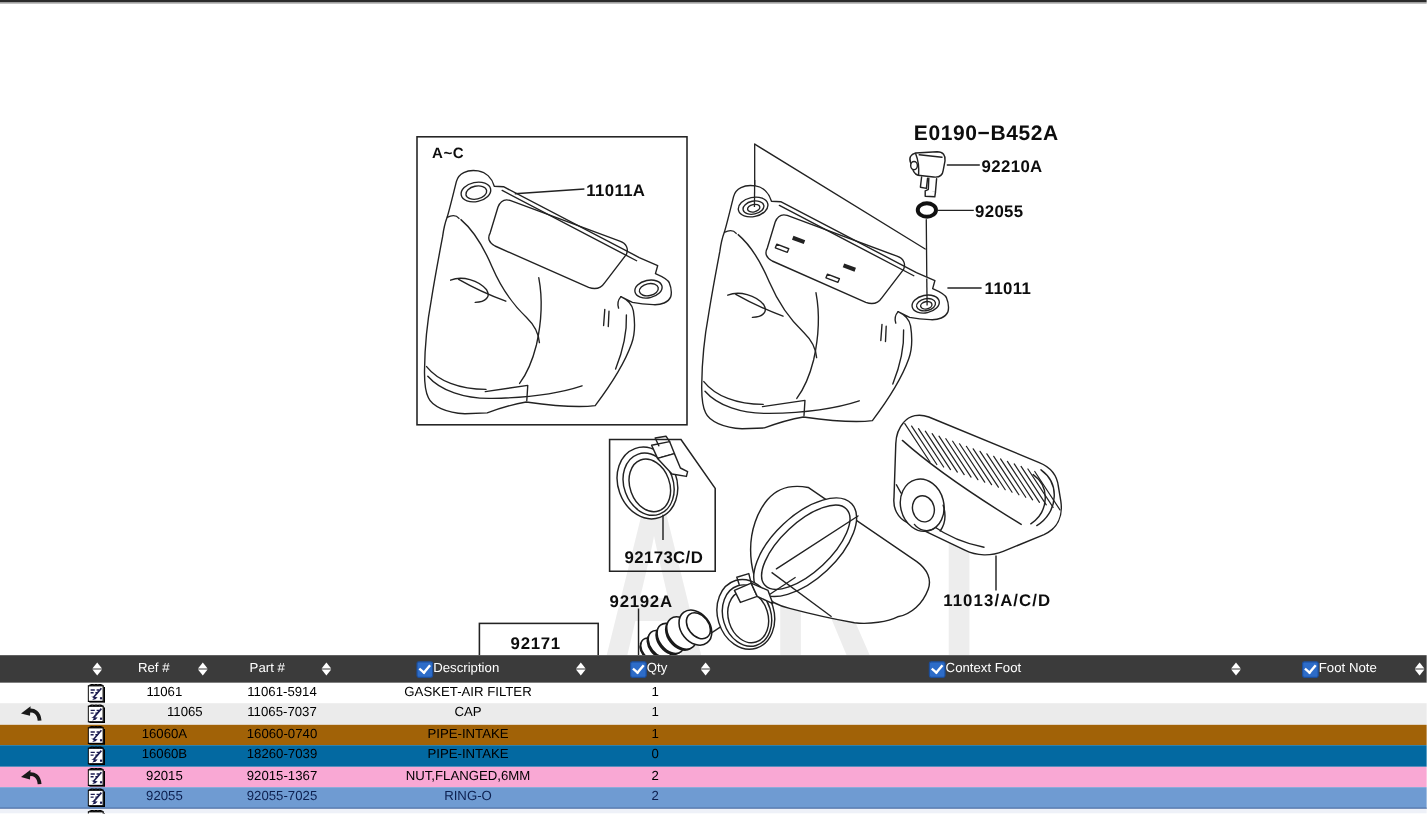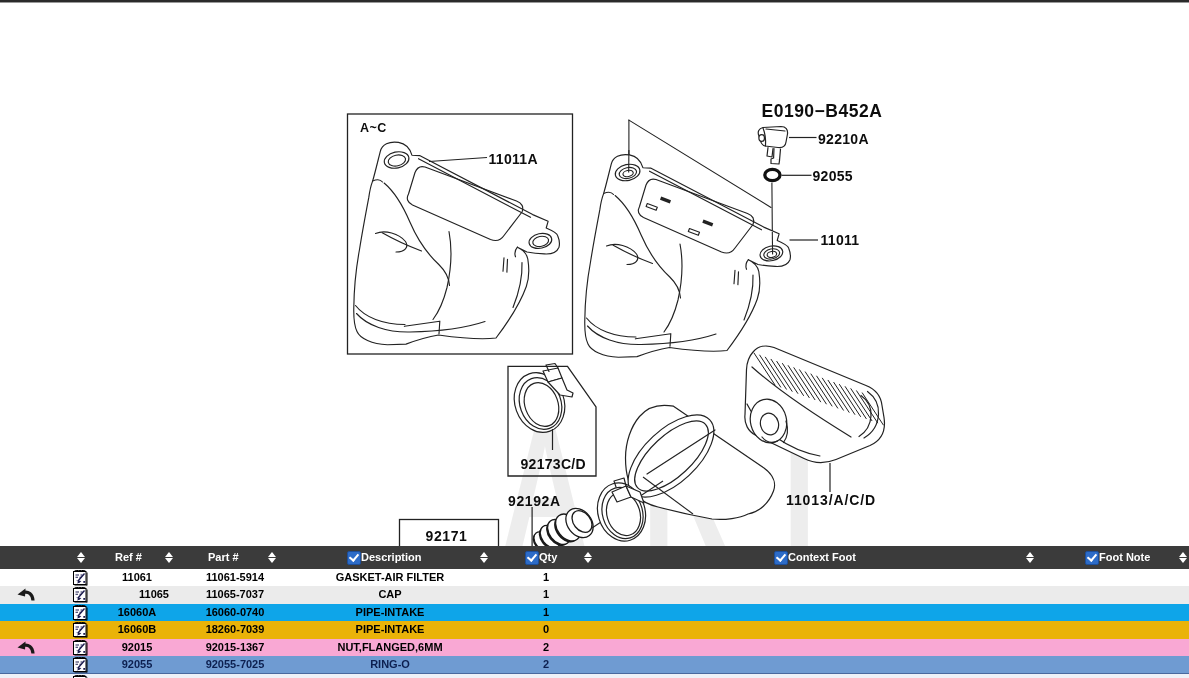--- a/index.html
+++ b/index.html
@@ -4,29 +4,29 @@
 <style>
 html,body{margin:0;padding:0;}
 body{width:1189px;height:678px;background:#ffffff;overflow:hidden;position:relative;
  font-family:"Liberation Sans",sans-serif;}
 #topbar{position:absolute;left:0;top:0;width:1189px;height:2px;background:#2b2b2b;}
 #topbar2{position:absolute;left:0;top:2px;width:1189px;height:1px;background:#999;}
 #diagram{position:absolute;left:0;top:0;}
 
 #thead{position:absolute;left:0;top:546px;width:1189px;height:23px;background:#3b3b3b;}
 .hcell{position:absolute;top:0;height:23px;line-height:23px;color:#ffffff;
- font-size:11px;font-weight:bold;white-space:nowrap;}
+ font-size:11px;font-weight:normal;white-space:nowrap;}
 .sort{position:absolute;top:6px;width:0;height:0;}
 .sort b, .sort i{display:block;width:0;height:0;border-left:4px solid transparent;border-right:4px solid transparent;}
 .sort b{border-bottom:5px solid #fff;margin-bottom:1px;}
 .sort i{border-top:5px solid #fff;}
 .cb{position:absolute;top:5px;width:12px;height:12px;background:#2d6cc8;border:1px solid #1c4e9b;border-radius:2px;}
 .cb:after{content:"";position:absolute;left:3px;top:0px;width:4px;height:7px;
  border:solid #fff;border-width:0 2px 2px 0;transform:rotate(40deg);}
-.row{position:absolute;left:0;width:1189px;height:17.4px;font-size:11px;color:#000;font-weight:bold;}
+.row{position:absolute;left:0;width:1189px;height:17.4px;font-size:11px;color:#000;}
 .rc{position:absolute;top:0;height:17.4px;line-height:17.4px;text-align:center;white-space:nowrap;}
 </style>
 </head>
 <body>
 <div id="topbar"></div>
 <div id="topbar2"></div>
 <svg id="diagram" width="1189" height="546" viewBox="0 0 1189 546">
 
 <text transform="translate(502,548) scale(0.68,1)" font-family="Liberation Sans, sans-serif" font-size="175" font-weight="bold" fill="#ededed" letter-spacing="80">ARI</text>
 <g fill="none" stroke="#222" stroke-width="1.1" stroke-linecap="round" stroke-linejoin="round">
@@ -254,30 +254,30 @@
       <use href="#undo"></use>
     </svg>
   <svg width="15" height="16" viewBox="0 0 15 16" style="position:absolute;left:73px;top:1px">
       <use href="#edic"></use>
     </svg>
   <div class="rc" style="left:114px;width:80px">11065</div>
   <div class="rc" style="left:185px;width:100px">11065-7037</div>
   <div class="rc" style="left:310px;width:160px">CAP</div>
   <div class="rc" style="left:516px;width:60px">1</div>
 </div>
-<div class="row" style="top:603.8px;background:#0ea5e9">
+<div class="row" style="top:603.8px;background:#a16207">
   <svg width="15" height="16" viewBox="0 0 15 16" style="position:absolute;left:73px;top:1px">
       <use href="#edic"></use>
     </svg>
   <div class="rc" style="left:97px;width:80px">16060A</div>
   <div class="rc" style="left:185px;width:100px">16060-0740</div>
   <div class="rc" style="left:310px;width:160px">PIPE-INTAKE</div>
   <div class="rc" style="left:516px;width:60px">1</div>
 </div>
-<div class="row" style="top:621.2px;background:#eab308">
+<div class="row" style="top:621.2px;background:#0369a1">
   <svg width="15" height="16" viewBox="0 0 15 16" style="position:absolute;left:73px;top:1px">
       <use href="#edic"></use>
     </svg>
   <div class="rc" style="left:97px;width:80px">16060B</div>
   <div class="rc" style="left:185px;width:100px">18260-7039</div>
   <div class="rc" style="left:310px;width:160px">PIPE-INTAKE</div>
   <div class="rc" style="left:516px;width:60px">0</div>
 </div>
 <div class="row" style="top:638.6px;background:#f9a8d4">
   <svg width="22" height="16" viewBox="0 0 22 16" style="position:absolute;left:16px;top:1px">

